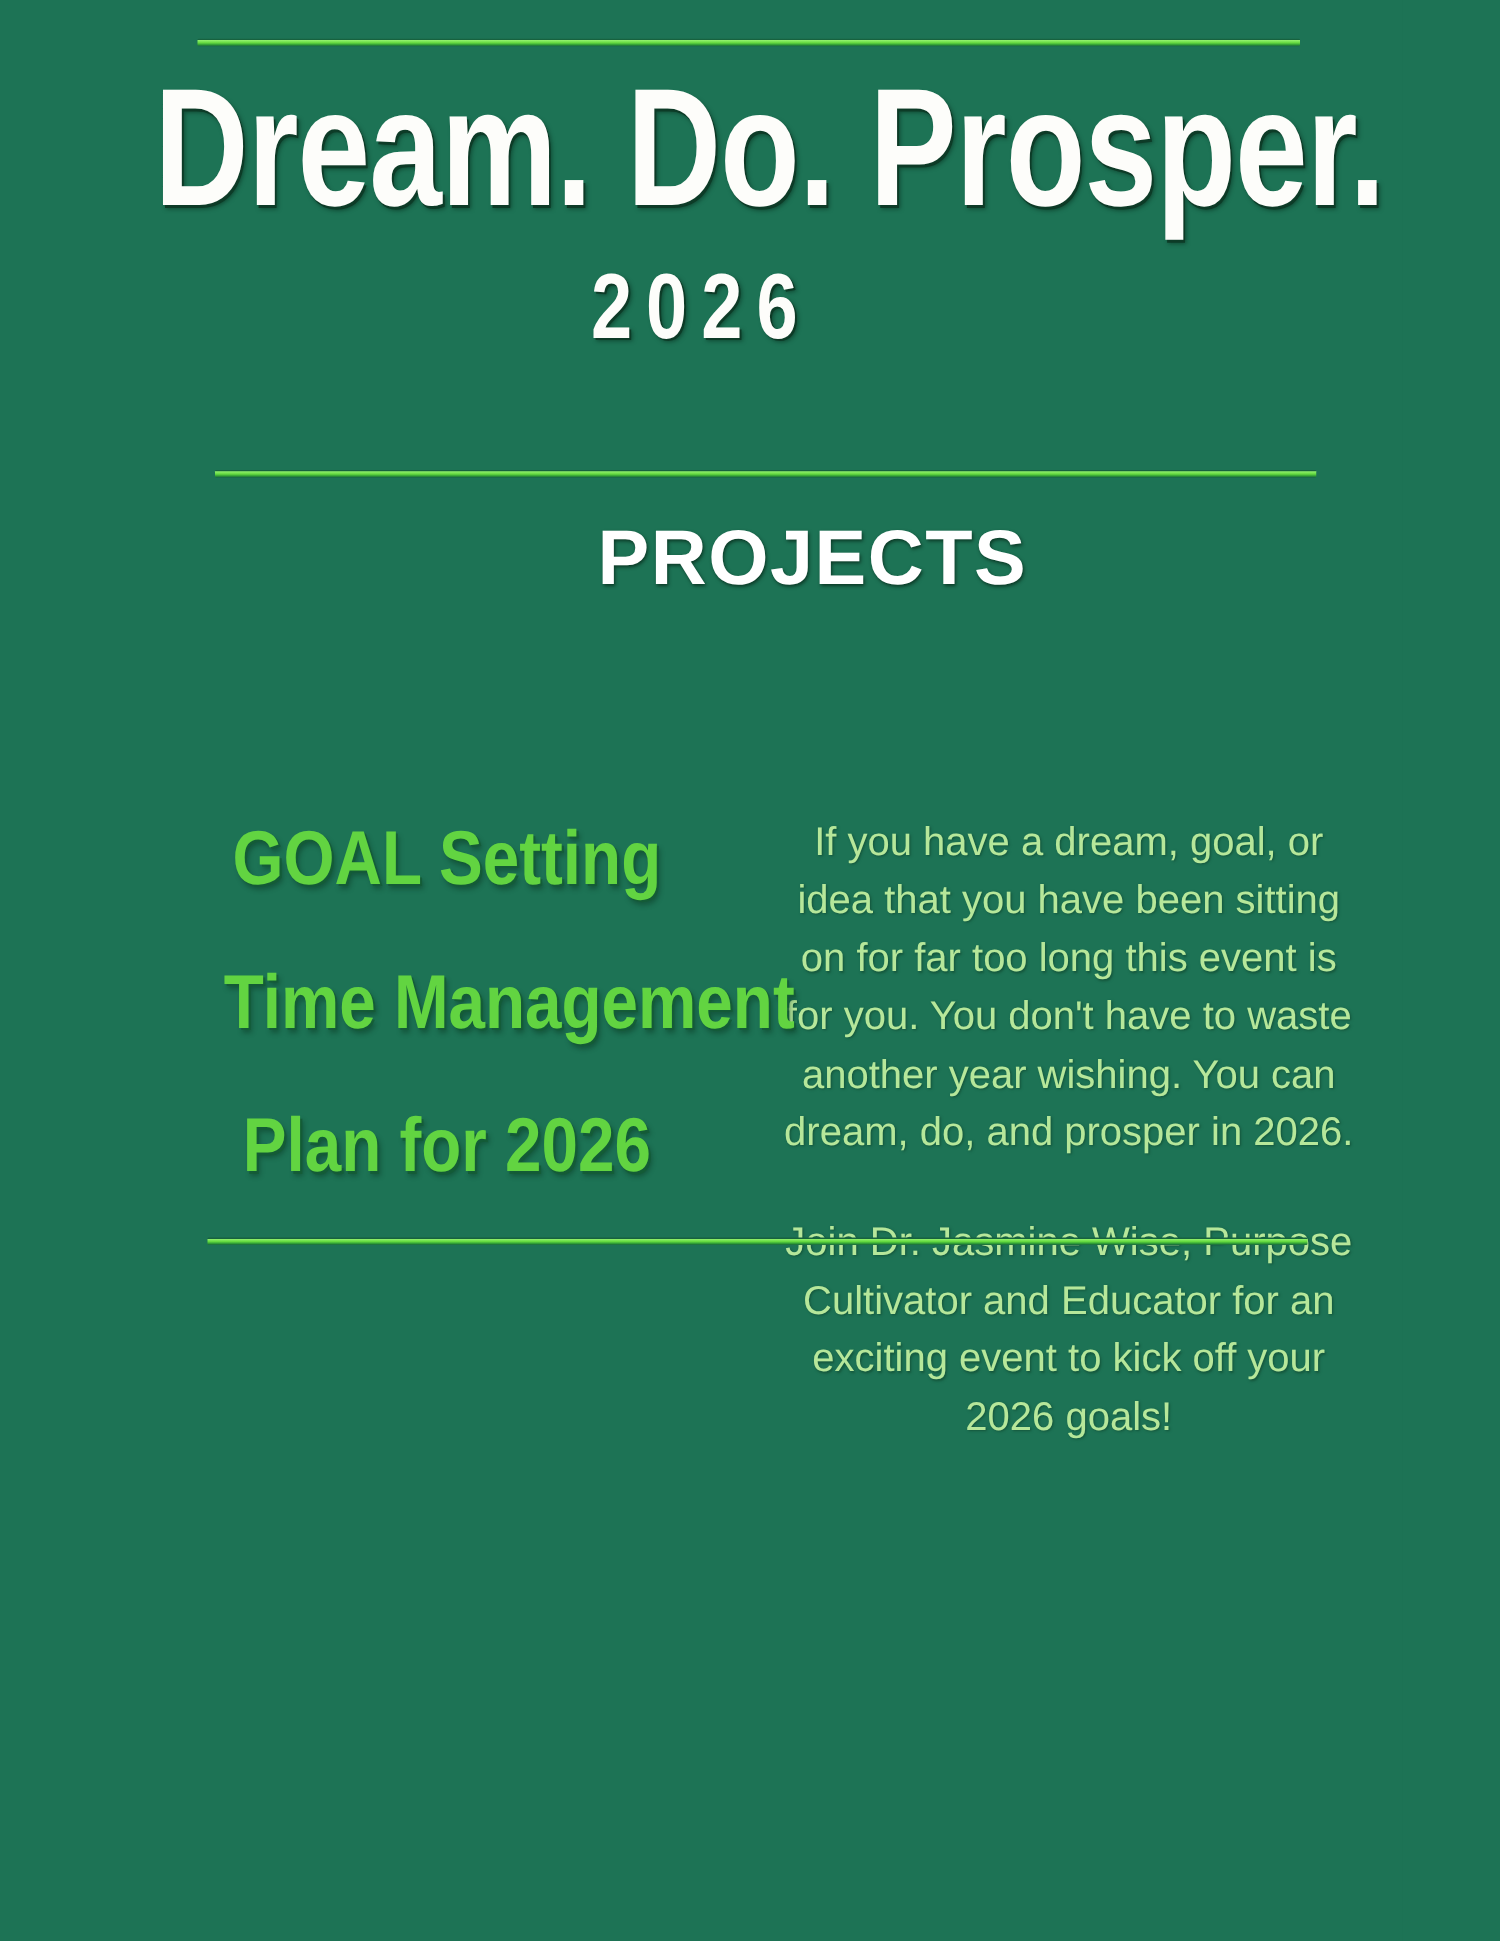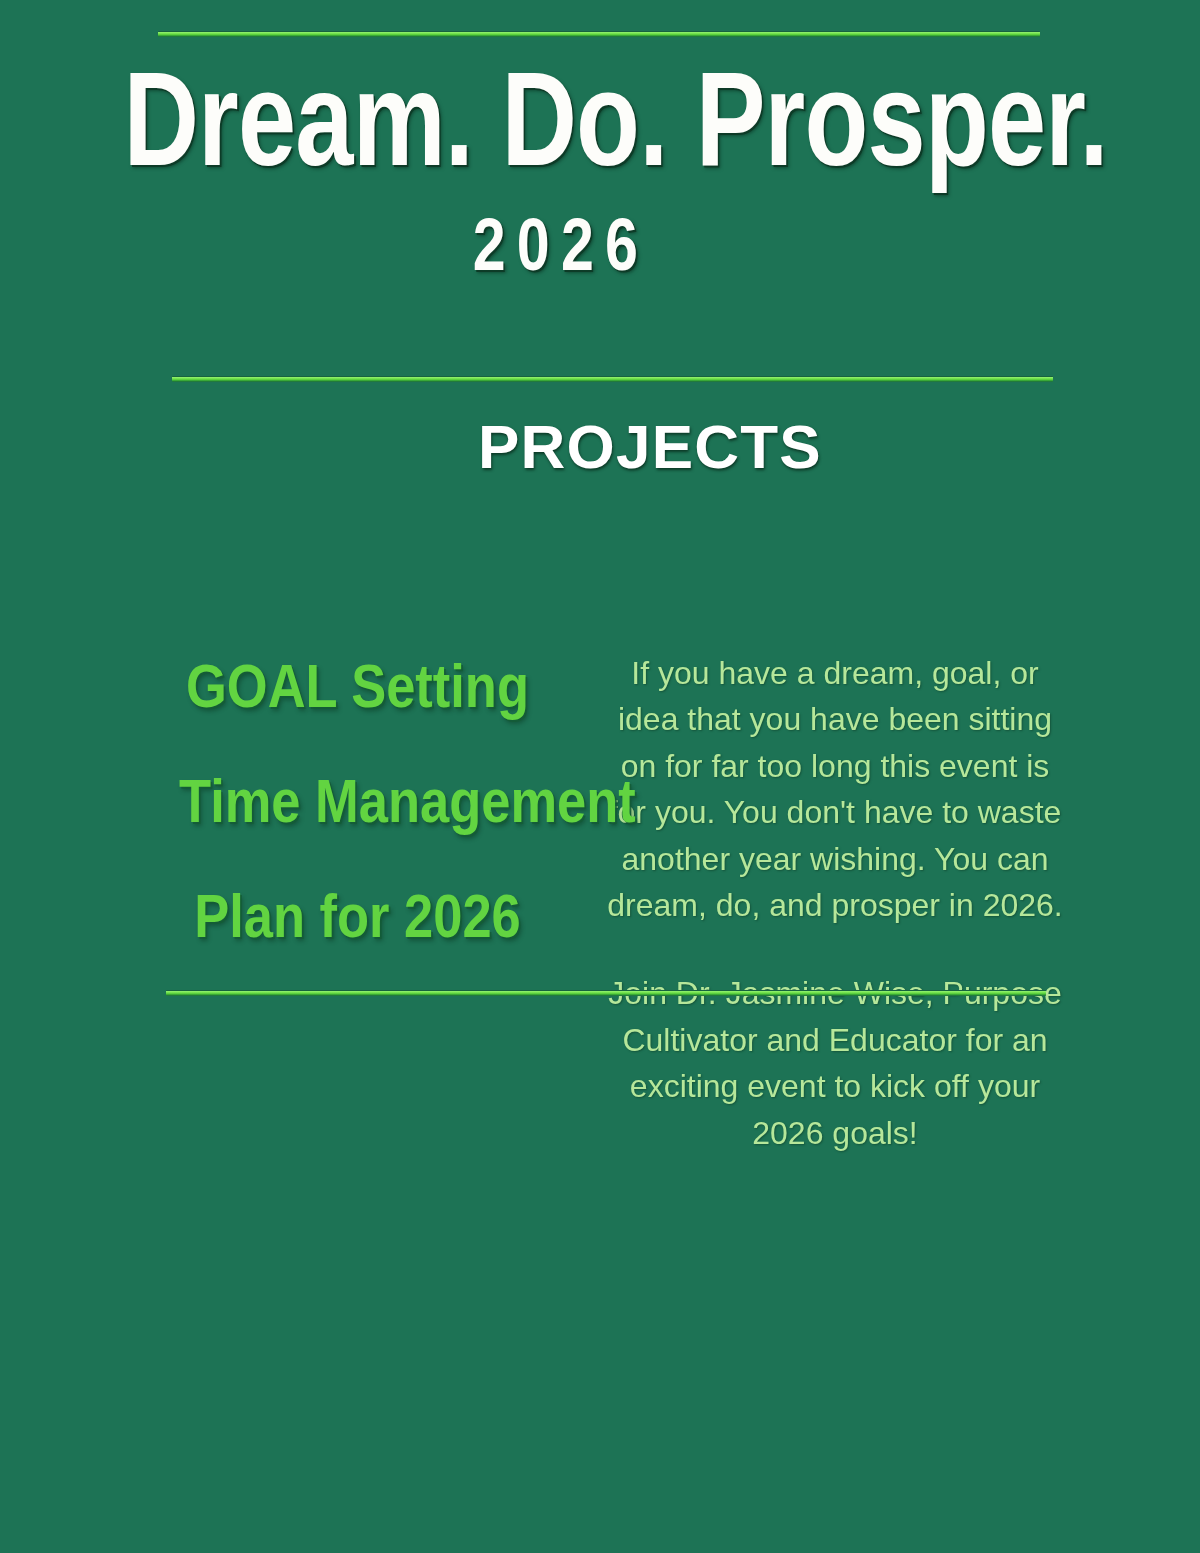--- a/index.html
+++ b/index.html
@@ -105,21 +105,21 @@
   }
 
   
   .content {
     position: absolute;
     left: 150px;
     top: 650px;
     width: 915px;
     display: flex;
     align-items: flex-start;
-    gap: 40px;
+    gap: 60px;
   }
   .col-left  { width: 415px; flex: 0 0 415px; padding-top: 6px; }
   .col-right { width: 460px; flex: 0 0 460px; }
 
   .headline-item {
     color: #62d441;
     font-family: "Liberation Sans Narrow", "Liberation Sans", sans-serif;
     font-weight: 700;
     font-size: 61px;
     line-height: 1.0;

